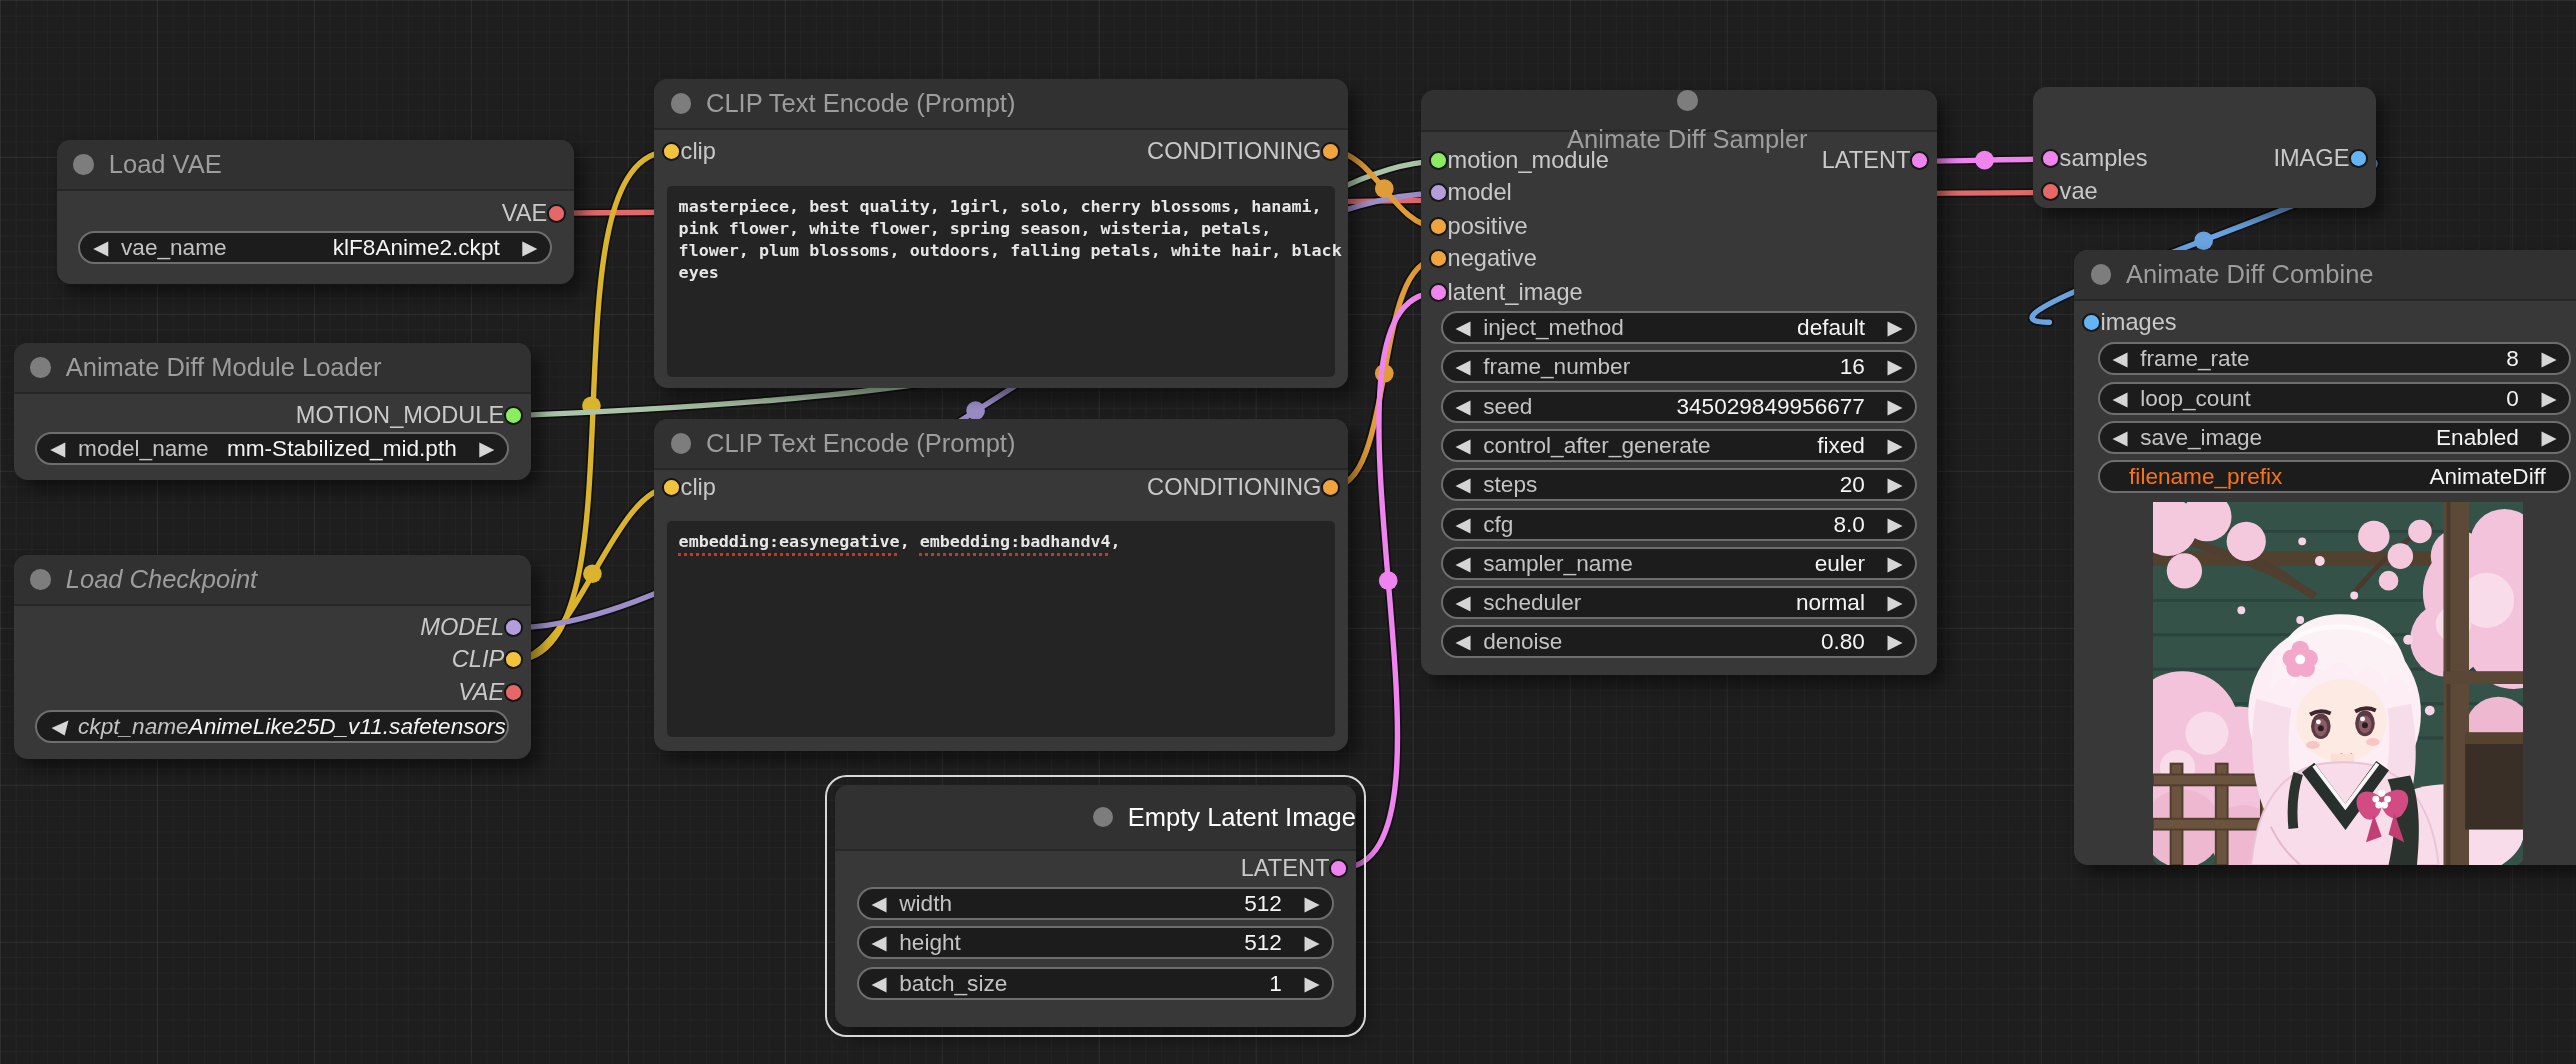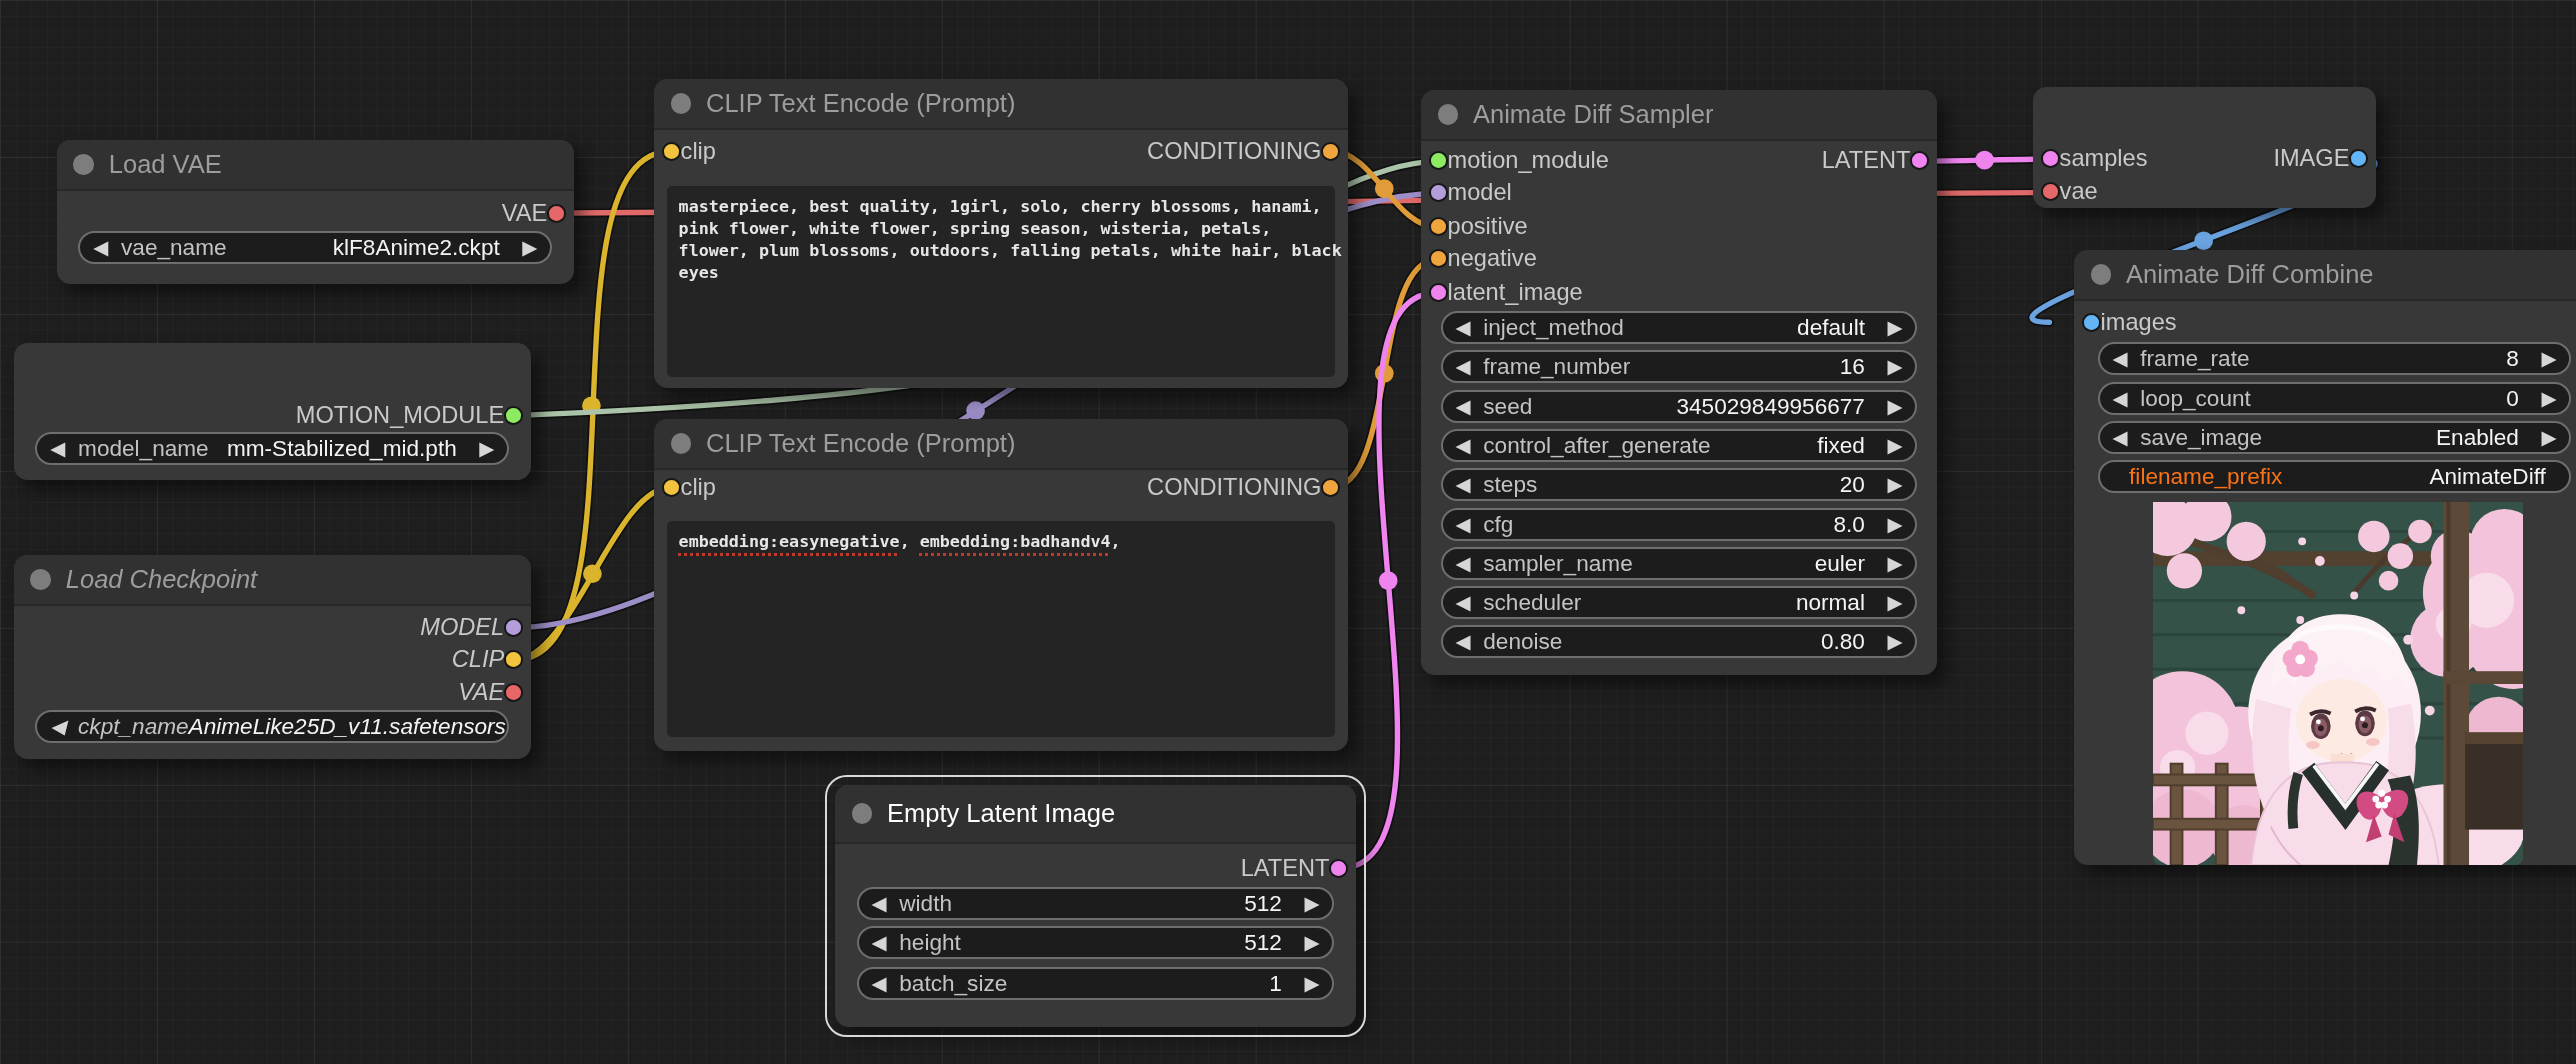--- a/index.html
+++ b/index.html
@@ -106,20 +106,24 @@
           <span>VAE</span>
         </div>
         <div class="widget combo" style="top: 91px; left: 21.6px; right: 21.6px;">
           <span class="warr">◀</span>
           <span class="wlabel">vae_name</span>
           <span class="wvalue">klF8Anime2.ckpt</span>
           <span class="warr">▶</span>
         </div>
       </div>
       <div class="node" style="left: 13.8px; top: 343px; width: 517px; height: 137px;">
+        <div class="titlebar" style="height: 51px;">
+          <span class="tdot"></span>
+          <span class="ttext">Animate Diff Module Loader</span>
+        </div>
         <div class="slot out" style="top: 56px;">
           <span class="sdot" style="background: rgb(141, 235, 98);"></span>
           <span>MOTION_MODULE</span>
         </div>
         <div class="widget combo" style="top: 89px; left: 21.6px; right: 21.6px;">
           <span class="warr">◀</span>
           <span class="wlabel">model_name</span>
           <span class="wvalue">mm-Stabilized_mid.pth</span>
           <span class="warr">▶</span>
         </div>
@@ -178,21 +182,21 @@
         </div>
         <div class="slot out" style="top: 52px;">
           <span class="sdot" style="background: rgb(240, 164, 62);"></span>
           <span>CONDITIONING</span>
         </div>
         <div class="prompt" style="left: 12.8px; top: 102px; width: 668px; height: 216px;">
           <div class="pline"><span class="emb">embedding:easynegative</span><span>, </span><span class="emb">embedding:badhandv4</span><span>,</span></div>
         </div>
       </div>
       <div class="node selected" style="left: 835px; top: 785px; width: 521px; height: 242px;">
-        <div class="titlebar" style="height: 59px;">
+        <div class="titlebar" style="height: 66px; justify-content: flex-end;">
           <span class="tdot"></span>
           <span class="ttext">Empty Latent Image</span>
         </div>
         <div class="slot out" style="top: 67px;">
           <span class="sdot" style="background: rgb(239, 132, 239);"></span>
           <span>LATENT</span>
         </div>
         <div class="widget combo" style="top: 102px; left: 21.6px; right: 21.6px;">
           <span class="warr">◀</span>
           <span class="wlabel">width</span>
@@ -206,21 +210,21 @@
           <span class="warr">▶</span>
         </div>
         <div class="widget combo" style="top: 182px; left: 21.6px; right: 21.6px;">
           <span class="warr">◀</span>
           <span class="wlabel">batch_size</span>
           <span class="wvalue">1</span>
           <span class="warr">▶</span>
         </div>
       </div>
       <div class="node" style="left: 1421px; top: 90px; width: 516px; height: 585px;">
-        <div class="titlebar" style="height: 51px;">
+        <div class="titlebar" style="height: 42px; flex-direction: column;">
           <span class="tdot"></span>
           <span class="ttext">Animate Diff Sampler</span>
         </div>
         <div class="slot in" style="top: 54px;">
           <span class="sdot" style="background: rgb(141, 235, 98);"></span>
           <span>motion_module</span>
         </div>
         <div class="slot in" style="top: 86px;">
           <span class="sdot" style="background: rgb(179, 157, 219);"></span>
           <span>model</span>

